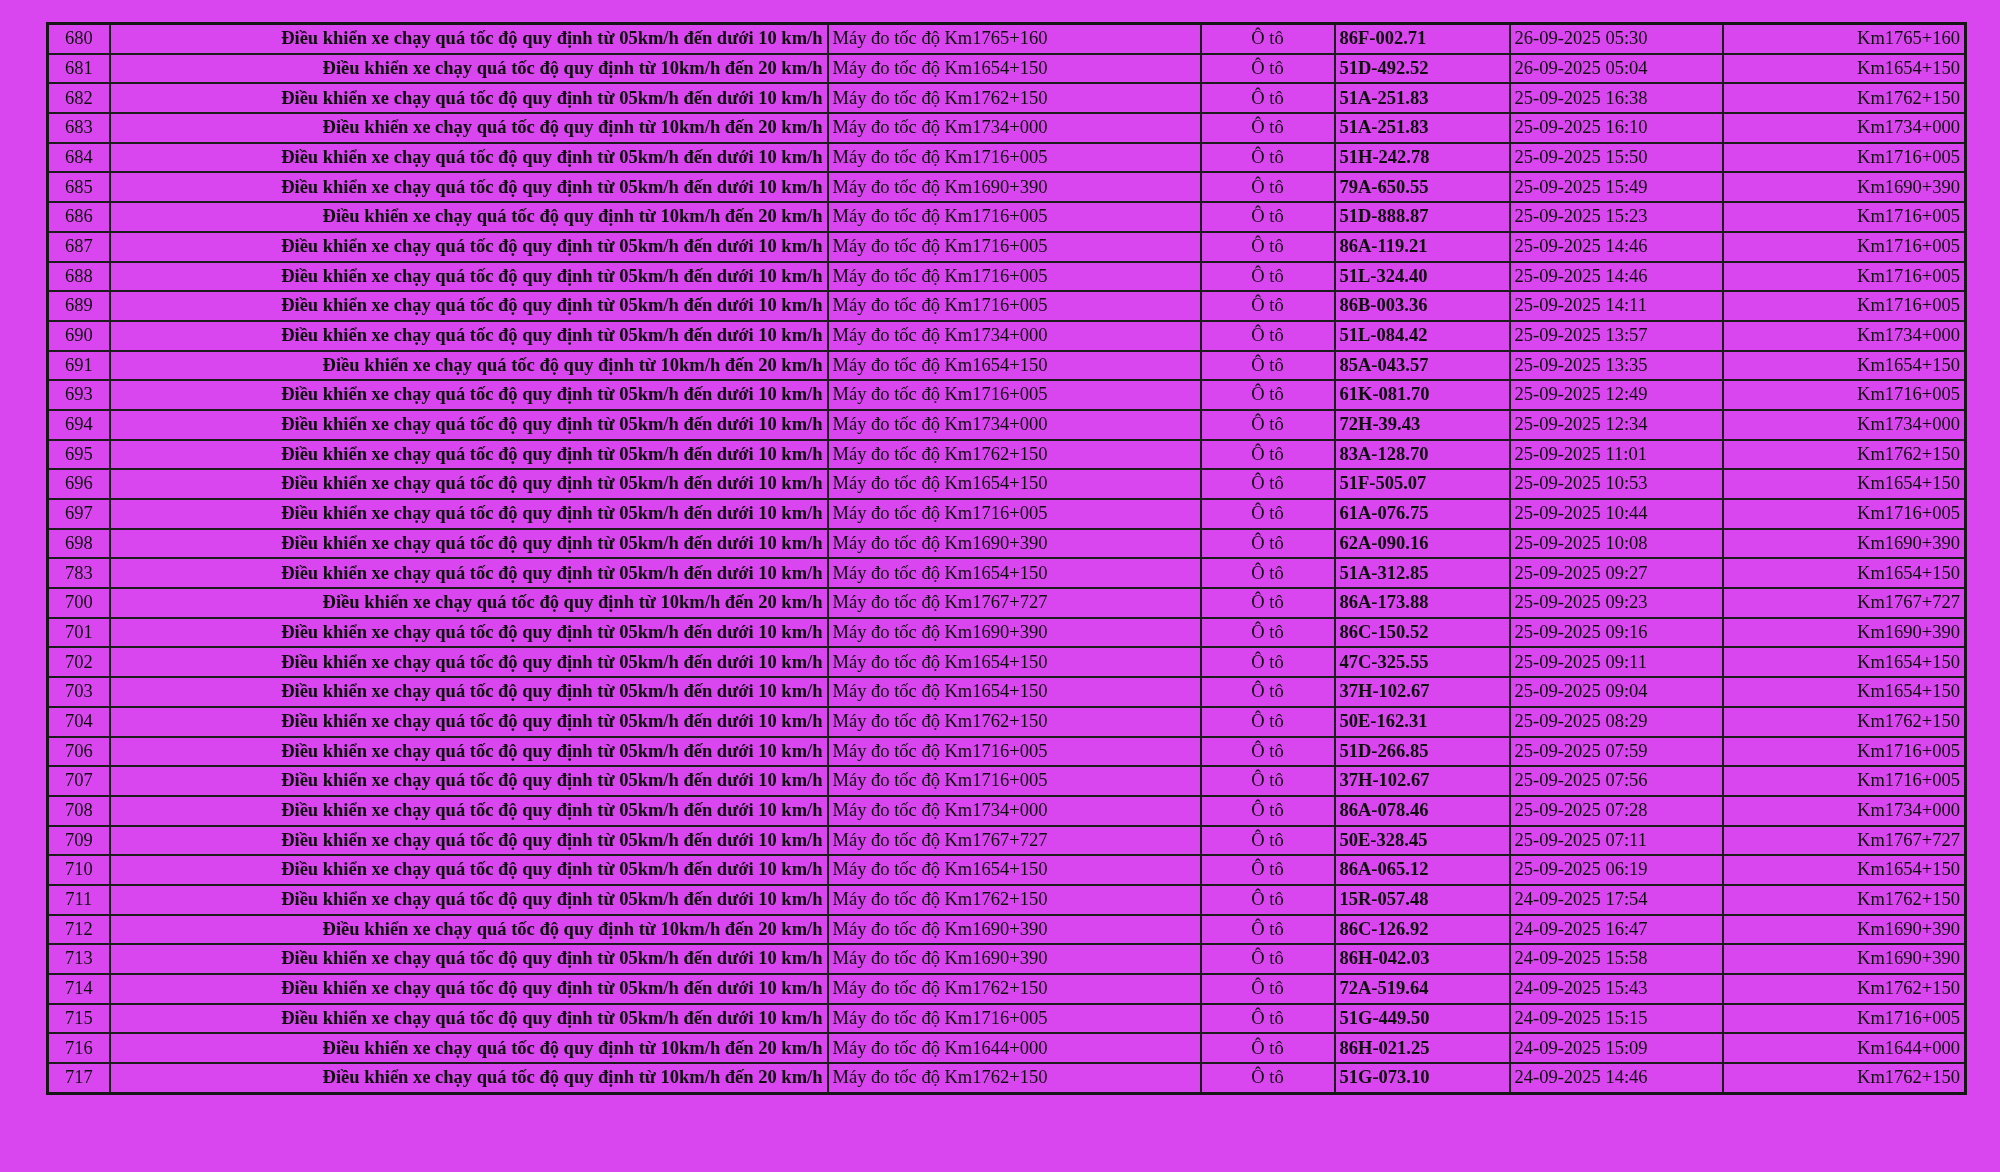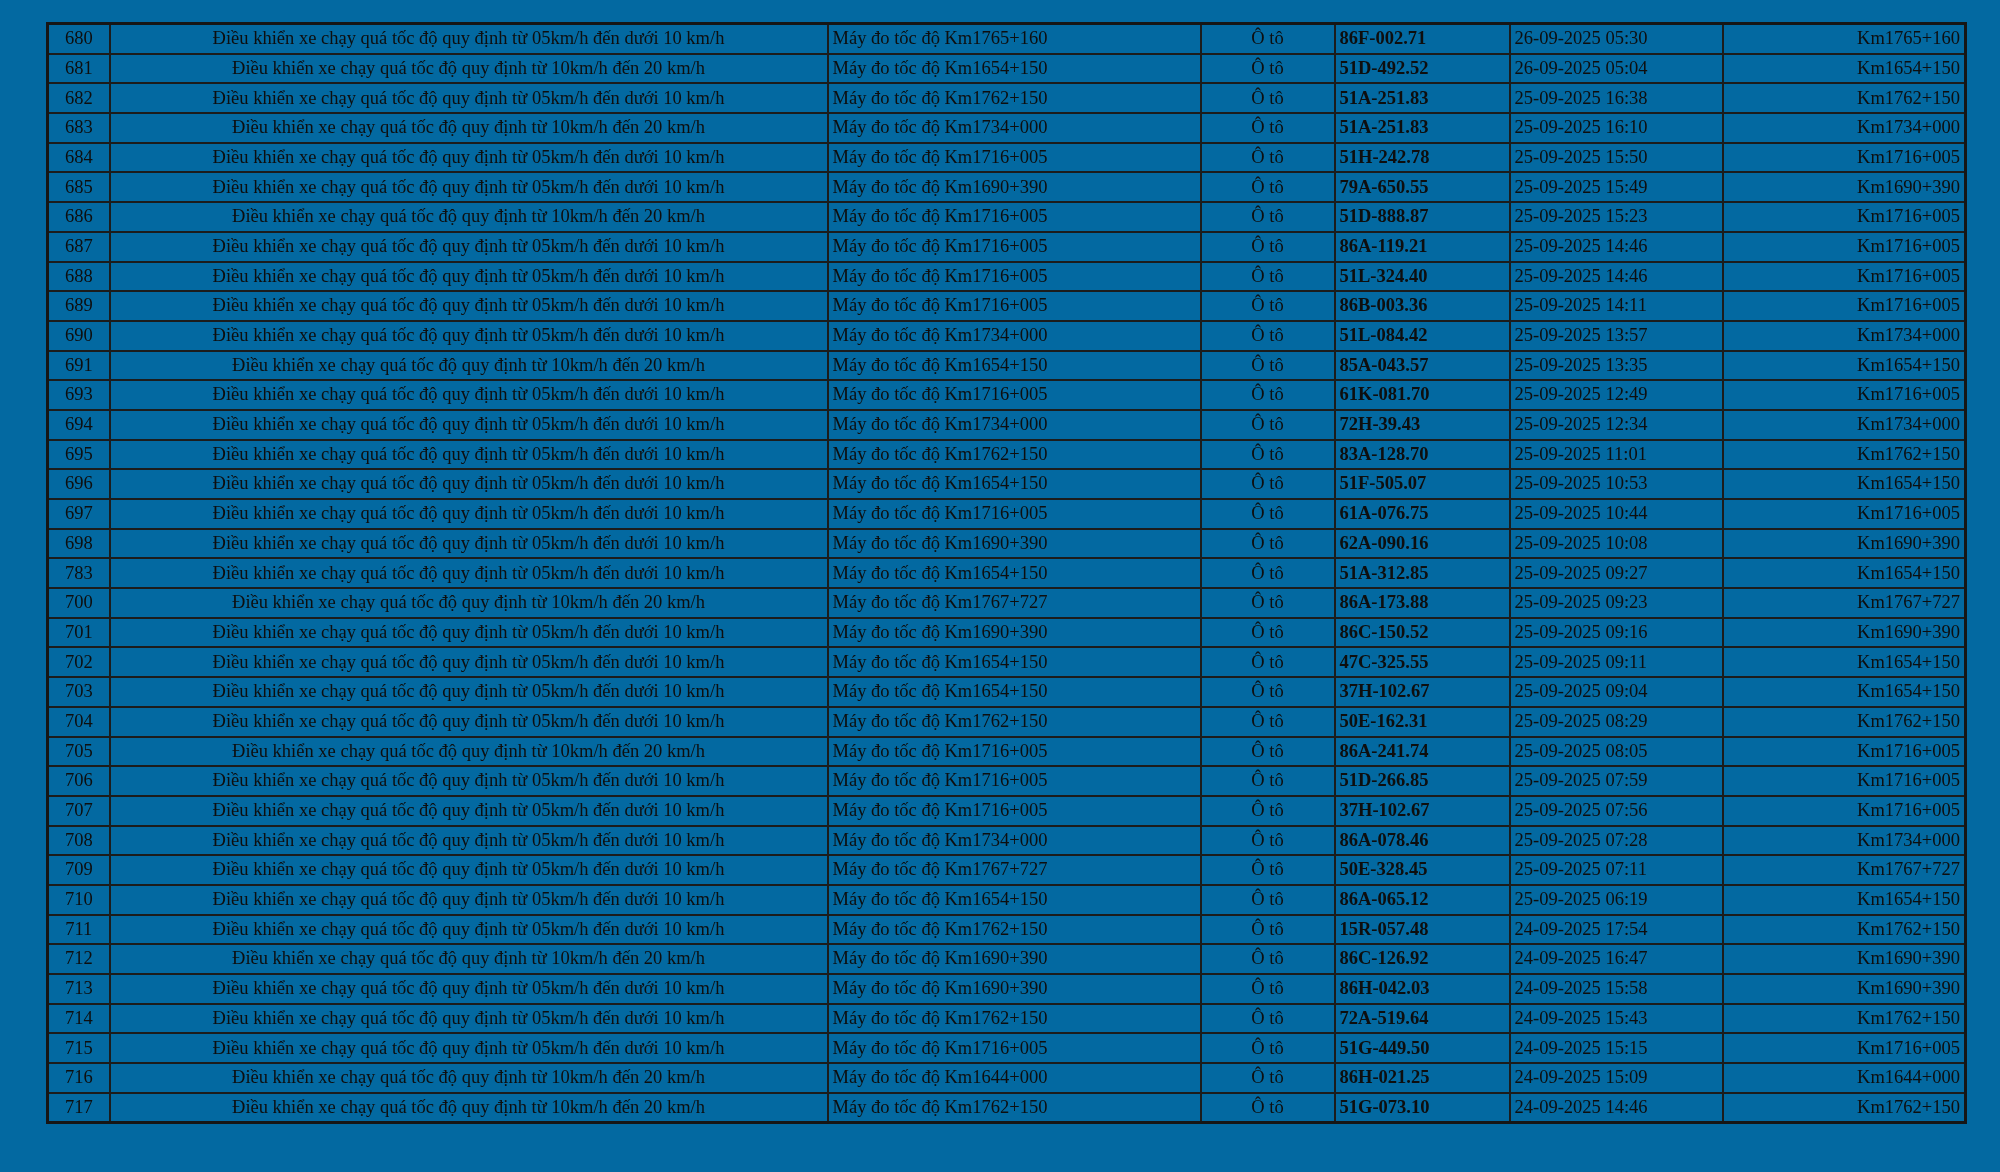--- a/index.html
+++ b/index.html
@@ -8,21 +8,21 @@
     background: #ffffff;
     width: 2000px;
     height: 1172px;
     overflow: hidden;
     font-family: "Liberation Serif", "DejaVu Serif", serif;
   }
   .page {
     position: relative;
     width: 2000px;
     height: 1172px;
-    background: #0369a1;
+    background: #d946ef;
   }
   table.violations {
     position: absolute;
     left: 46px;
     top: 22px;
     width: 1918px;
     border-collapse: collapse;
     table-layout: fixed;
     border: 3px solid #161616;
   }
@@ -30,21 +30,21 @@
     border: 2px solid #1c1c1c;
     height: 27.7px;
     padding: 0 4px;
     font-size: 18.5px;
     line-height: 1.05;
     color: #0e0e0e;
     white-space: nowrap;
     overflow: hidden;
   }
   td.c-no       { text-align: center; }
-  td.c-violation{ text-align: center; padding-left: 6px; }
+  td.c-violation{ text-align: right; padding-left: 6px; font-weight: bold; }
   td.c-device   { text-align: left; padding-left: 6px; margin-left: 17px; }
   td.c-vehicle  { text-align: center; }
   td.c-plate    { text-align: left; padding-left: 8px; font-weight: bold; font-size: 19px; }
   td.c-datetime { text-align: left; padding-left: 5px; }
   td.c-location { text-align: right; }
 </style>
 </head>
 <body>
 
 <div class="page">
@@ -269,29 +269,20 @@
         <tr>
     <td class="c-no">704</td>
     <td class="c-violation">Điều khiển xe chạy quá tốc độ quy định từ 05km/h đến dưới 10 km/h</td>
     <td class="c-device">Máy đo tốc độ Km1762+150</td>
     <td class="c-vehicle">Ô tô</td>
     <td class="c-plate">50E-162.31</td>
     <td class="c-datetime">25-09-2025 08:29</td>
     <td class="c-location">Km1762+150</td>
   </tr>
         <tr>
-    <td class="c-no">705</td>
-    <td class="c-violation">Điều khiển xe chạy quá tốc độ quy định từ 10km/h đến 20 km/h</td>
-    <td class="c-device">Máy đo tốc độ Km1716+005</td>
-    <td class="c-vehicle">Ô tô</td>
-    <td class="c-plate">86A-241.74</td>
-    <td class="c-datetime">25-09-2025 08:05</td>
-    <td class="c-location">Km1716+005</td>
-  </tr>
-        <tr>
     <td class="c-no">706</td>
     <td class="c-violation">Điều khiển xe chạy quá tốc độ quy định từ 05km/h đến dưới 10 km/h</td>
     <td class="c-device">Máy đo tốc độ Km1716+005</td>
     <td class="c-vehicle">Ô tô</td>
     <td class="c-plate">51D-266.85</td>
     <td class="c-datetime">25-09-2025 07:59</td>
     <td class="c-location">Km1716+005</td>
   </tr>
         <tr>
     <td class="c-no">707</td>

